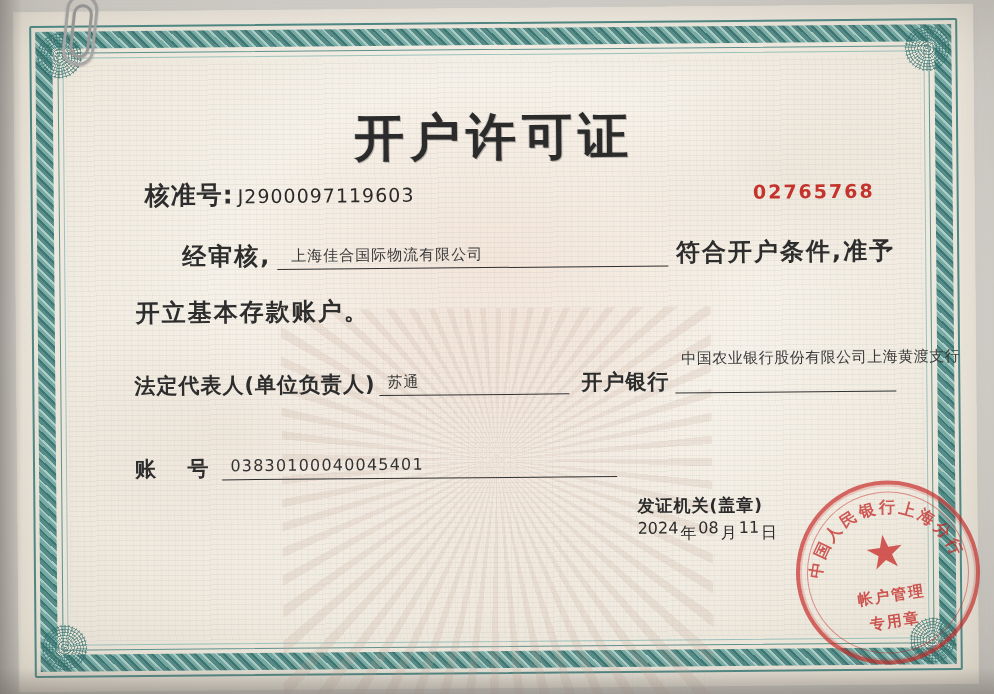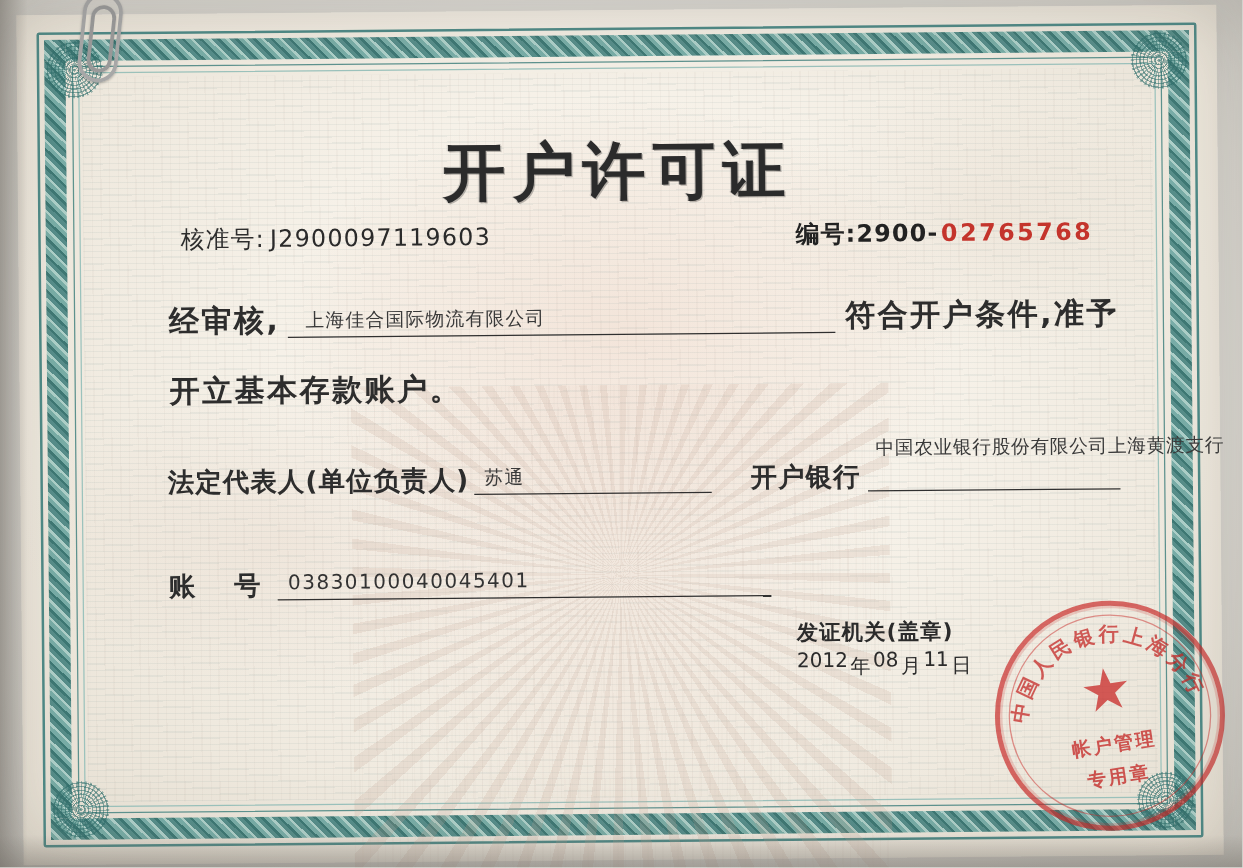--- a/index.html
+++ b/index.html
@@ -150,21 +150,21 @@
     font-family: "DejaVu Serif", serif;
   }
 
   .row { position: absolute; font-size: 17px; }
 
   
   #row-approval {
     top: 110px; left: 70px; right: 40px;
     display: flex; align-items: baseline;
   }
-  #approval-label { font-size: 19px; letter-spacing: 1px; font-weight: 400; }
+  #approval-label { font-size: 25px; letter-spacing: 1px; font-weight: 700; }
   #approval-value {
     font-size: 19px;
     margin-left: 4px;
     letter-spacing: 1px;
     color: #2a2a2a;
   }
   #serial-group {
     margin-left: auto;
     display: flex;
     align-items: baseline;
@@ -179,21 +179,21 @@
     letter-spacing: 2px;
     margin-left: 2px;
   }
 
   
   #row-body1 {
     top: 172px; left: 60px; right: 20px;
     display: flex; align-items: flex-end;
     font-size: 24px; font-weight: 600; letter-spacing: 2px;
   }
-  #body-pre { white-space: nowrap; }
+  #body-pre { white-space: nowrap; margin-left: 47px; }
   #company-slot {
     flex: 1;
     position: relative;
     border-bottom: 1.6px solid #303030;
     margin: 0 8px 2px 6px;
     height: 28px;
   }
   #company-name {
     position: absolute;
     left: 14px; bottom: 3px;
@@ -222,21 +222,21 @@
     border-bottom: 1.4px solid #303030;
     margin: 0 12px 2px 4px;
     height: 26px;
   }
   #rep-name {
     position: absolute;
     left: 8px; bottom: 3px;
     font-size: 15px; font-weight: normal; letter-spacing: 1px;
     color: #3a3a3a;
   }
-  #bank-label { white-space: nowrap; margin-left: 19px; }
+  #bank-label { white-space: nowrap; margin-left: 0; }
   #bank-slot {
     flex: 1;
     position: relative;
     border-bottom: 1.4px solid #303030;
     margin: 0 0 2px 6px;
     height: 26px;
   }
   #bank-name {
     position: absolute;
     left: 6px; bottom: 22px;
@@ -415,21 +415,20 @@
     </div>
 
     <div id="content">
 
       <div id="title">开户许可证</div>
 
       <div class="row" id="row-approval">
         <span id="approval-label">核准号:</span>
         <span id="approval-value">J2900097119603</span>
         <span id="serial-group">
-          <span id="serial-prefix">编号:2900-</span>
           <span id="serial-number">02765768</span>
         </span>
       </div>
 
       <div class="row" id="row-body1">
         <span id="body-pre">经审核,</span>
         <span id="company-slot">
           <span id="company-name">上海佳合国际物流有限公司</span>
         </span>
         <span id="body-post">符合开户条件,准予</span>
@@ -452,21 +451,21 @@
         <span id="account-label">账 号</span>
         <span id="account-slot">
           <span id="account-number">03830100040045401</span>
         </span>
       </div>
 
       <div id="issuer-block">
         <div id="issuer-label">发证机关(盖章)</div>
         <div id="issue-date">
           <span class="date-piece">
-            <span class="num">2012</span>
+            <span class="num">2024</span>
             <span class="unit">年</span>
           </span>
           <span class="date-piece">
             <span class="num">08</span>
             <span class="unit">月</span>
           </span>
           <span class="date-piece">
             <span class="num">11</span>
             <span class="unit">日</span>
           </span>

